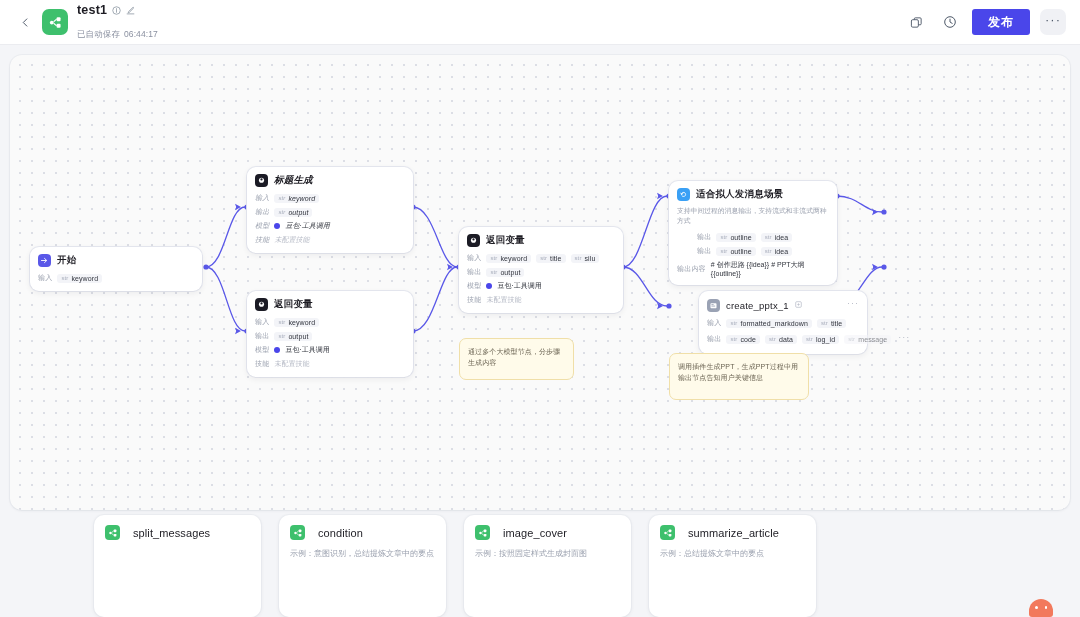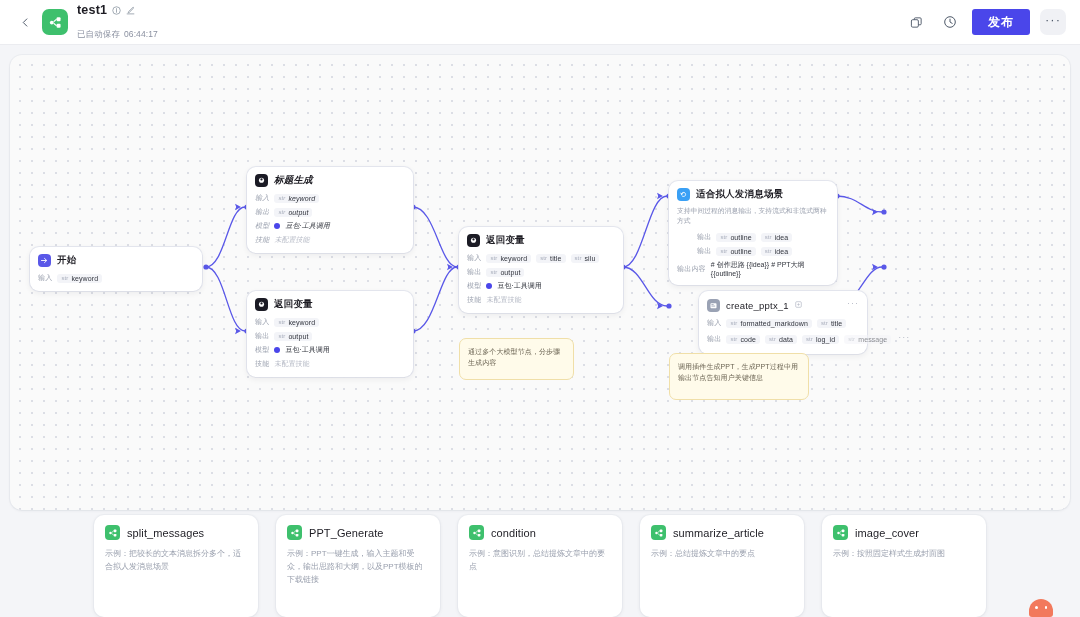--- a/index.html
+++ b/index.html
@@ -111,21 +111,21 @@
   
   .tpl-strip {
     position:absolute; left:10px; top:515px; width:1060px; height:102px;
     display:flex; gap:18px; padding:0 84px;
   }
   .tpl-card {
     width:167px; background:#fff; border-radius:10px; padding:10px 11px;
     box-shadow:0 1px 4px rgba(28,31,48,.07), 0 0 0 1px #eef0f4;
     cursor:pointer;
   }
-  .tpl-head { display:flex; align-items:center; gap:7px; }
+  .tpl-head { display:flex; align-items:center; gap:13px; }
   .tpl-ico {
     width:15px; height:15px; border-radius:4px; background:#3ec06d; flex:none;
     display:flex; align-items:center; justify-content:center;
   }
   .tpl-name { font-size:11px; color:#1d1c23; letter-spacing:.1px; }
   .tpl-desc { margin-top:7px; font-size:8px; color:#9aa0ae; line-height:1.65; }
 
   .mascot {
     position:absolute; right:27px; bottom:0px; width:24px; height:18px;
     background:#f2795c; border-radius:12px 12px 3px 3px;
@@ -480,82 +480,67 @@
         <span class="tpl-ico">
           <svg width="10" height="10" viewBox="0 0 16 16">
               <circle cx="4" cy="8" r="2" fill="#fff"></circle>
               <rect x="9.2" y="2.4" width="4.2" height="4.2" rx="1.1" fill="#fff"></rect>
               <rect x="9.2" y="9.4" width="4.2" height="4.2" rx="1.1" fill="#fff"></rect>
               <path d="M6 7.2 L9.2 4.5 M6 8.8 L9.2 11.5" stroke="#fff" stroke-width="1.1" fill="none"></path>
             </svg>
         </span>
         <span class="tpl-name">split_messages</span>
       </div>
-      <div class="tpl-desc">示例：把较长的文本消息拆分多个，适合拟人发消息场景</div>
-    </div>
+    </div>
+
 
     <div class="tpl-card">
       <div class="tpl-head">
         <span class="tpl-ico">
           <svg width="10" height="10" viewBox="0 0 16 16">
               <circle cx="4" cy="8" r="2" fill="#fff"></circle>
               <rect x="9.2" y="2.4" width="4.2" height="4.2" rx="1.1" fill="#fff"></rect>
               <rect x="9.2" y="9.4" width="4.2" height="4.2" rx="1.1" fill="#fff"></rect>
               <path d="M6 7.2 L9.2 4.5 M6 8.8 L9.2 11.5" stroke="#fff" stroke-width="1.1" fill="none"></path>
             </svg>
         </span>
-        <span class="tpl-name">PPT_Generate</span>
-      </div>
-      <div class="tpl-desc">示例：PPT一键生成，输入主题和受众，输出思路和大纲，以及PPT模板的下载链接</div>
+        <span class="tpl-name">condition</span>
+      </div>
+      <div class="tpl-desc">示例：意图识别，总结提炼文章中的要点</div>
     </div>
 
     <div class="tpl-card">
       <div class="tpl-head">
         <span class="tpl-ico">
           <svg width="10" height="10" viewBox="0 0 16 16">
               <circle cx="4" cy="8" r="2" fill="#fff"></circle>
               <rect x="9.2" y="2.4" width="4.2" height="4.2" rx="1.1" fill="#fff"></rect>
               <rect x="9.2" y="9.4" width="4.2" height="4.2" rx="1.1" fill="#fff"></rect>
               <path d="M6 7.2 L9.2 4.5 M6 8.8 L9.2 11.5" stroke="#fff" stroke-width="1.1" fill="none"></path>
             </svg>
         </span>
-        <span class="tpl-name">condition</span>
-      </div>
-      <div class="tpl-desc">示例：意图识别，总结提炼文章中的要点</div>
+        <span class="tpl-name">image_cover</span>
+      </div>
+      <div class="tpl-desc">示例：按照固定样式生成封面图</div>
     </div>
 
     <div class="tpl-card">
       <div class="tpl-head">
         <span class="tpl-ico">
           <svg width="10" height="10" viewBox="0 0 16 16">
               <circle cx="4" cy="8" r="2" fill="#fff"></circle>
               <rect x="9.2" y="2.4" width="4.2" height="4.2" rx="1.1" fill="#fff"></rect>
               <rect x="9.2" y="9.4" width="4.2" height="4.2" rx="1.1" fill="#fff"></rect>
               <path d="M6 7.2 L9.2 4.5 M6 8.8 L9.2 11.5" stroke="#fff" stroke-width="1.1" fill="none"></path>
             </svg>
         </span>
         <span class="tpl-name">summarize_article</span>
       </div>
       <div class="tpl-desc">示例：总结提炼文章中的要点</div>
     </div>
-
-    <div class="tpl-card">
-      <div class="tpl-head">
-        <span class="tpl-ico">
-          <svg width="10" height="10" viewBox="0 0 16 16">
-              <circle cx="4" cy="8" r="2" fill="#fff"></circle>
-              <rect x="9.2" y="2.4" width="4.2" height="4.2" rx="1.1" fill="#fff"></rect>
-              <rect x="9.2" y="9.4" width="4.2" height="4.2" rx="1.1" fill="#fff"></rect>
-              <path d="M6 7.2 L9.2 4.5 M6 8.8 L9.2 11.5" stroke="#fff" stroke-width="1.1" fill="none"></path>
-            </svg>
-        </span>
-        <span class="tpl-name">image_cover</span>
-      </div>
-      <div class="tpl-desc">示例：按照固定样式生成封面图</div>
-    </div>
   </div>
 
   <div class="mascot">
     <span class="eye l"></span>
     <span class="eye r"></span>
   </div>
 
 </div>
 
 </body></html>

